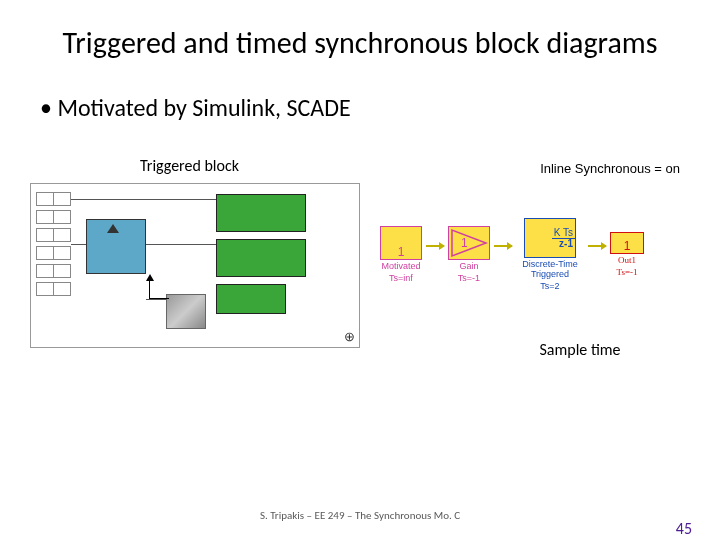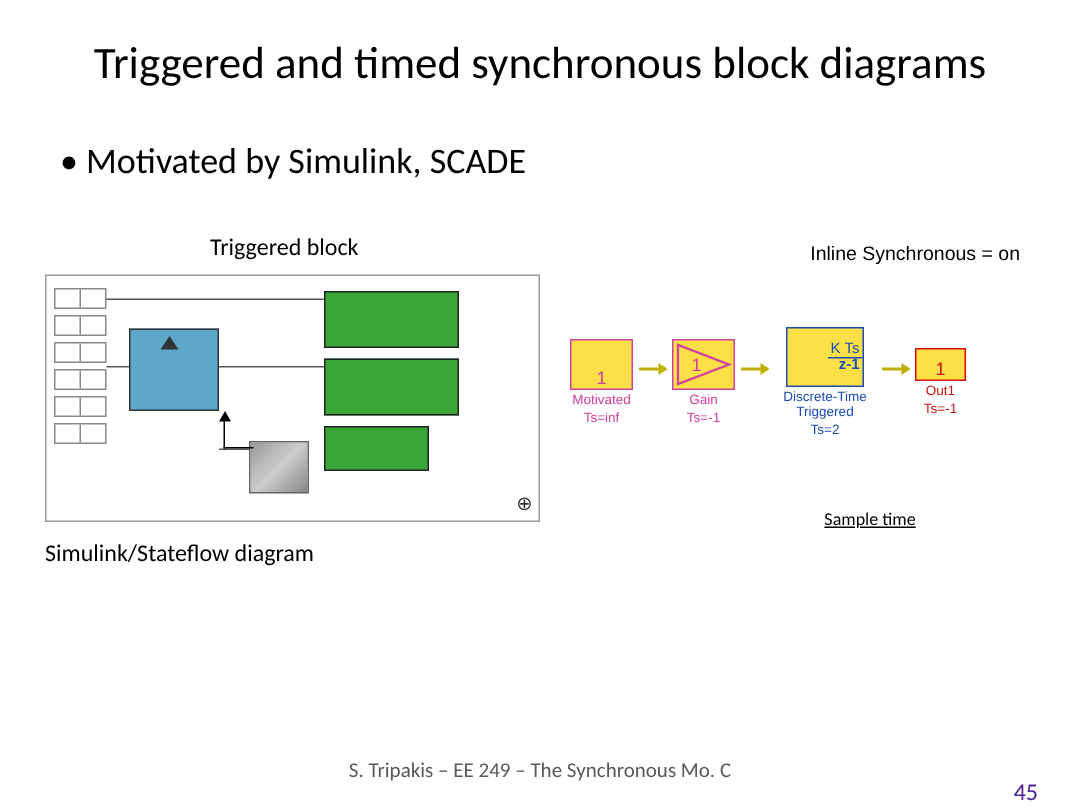--- a/index.html
+++ b/index.html
@@ -153,49 +153,48 @@
   }
   .box-mag { border-color: #d040a0; color: #d040a0; }
   .box-blu { border-color: #1a4db3; color: #1a4db3; }
   .box-red { border-color: #d01010; color: #d01010; }
   .box-tall { width: 52px; height:40px; flex-direction:column; font-size:10px; line-height:1.0;}
   .box-tall .frac-top{border-bottom:1px solid #1a4db3; padding:0 2px;}
   .box-tall .frac-bot{padding:0 2px;font-weight:bold;}
   .blk .lbl { margin-top: 2px; line-height: 1.1; }
   .lbl-mag { color: #d040a0; }
   .lbl-blu { color: #1a4db3; }
-  .lbl-red { color: #d01010; }
+  .lbl-red { color: #d01010; font-family: Liberation Serif, serif; }
   .conn {
     width: 18px; height: 1.5px; background: #c0b000;
     position: relative;
     align-self: center;
     margin-top: -18px;
   }
   .conn::after{
     content:"";
     position:absolute; right:-1px; top:-3px;
     width:0;height:0;
     border-top:4px solid transparent;
     border-bottom:4px solid transparent;
     border-left:6px solid #c0b000;
   }
   .caption-right {
-    font-size: 12px;
+    font-size: 16px;
     text-align: center;
     margin-top: 48px;
     margin-left: 90px;
-    text-decoration: underline;
   }
 
   .footer {
     position: absolute;
     bottom: 18px;
     width: 100%;
     text-align: center;
-    font-size: 14px;
+    font-size: 11px;
     color: #595959;
   }
   .pagenum {
     position: absolute;
     bottom: 2px;
     right: 28px;
     font-size: 16px;
     color: #4c1d95;
   }
 </style>
@@ -244,21 +243,20 @@
       <div class="sd-line4"></div>
       <div class="sd-blue"></div>
       <div class="sd-green1"></div>
       <div class="sd-green2"></div>
       <div class="sd-green3"></div>
       <div class="sd-photo"></div>
       <div class="sd-arrow"></div>
       <div class="magnify">⊕</div>
     </div>
 
-    <div class="caption-left">Simulink/Stateflow diagram</div>
   </div>
 
   <div class="right-col">
     <div class="inline-params">Inline Synchronous = on</div>
 
     <div class="block-row">
 
       <div class="blk">
         <div class="box box-mag">1</div>
         <div class="lbl lbl-mag">Motivated</div>

